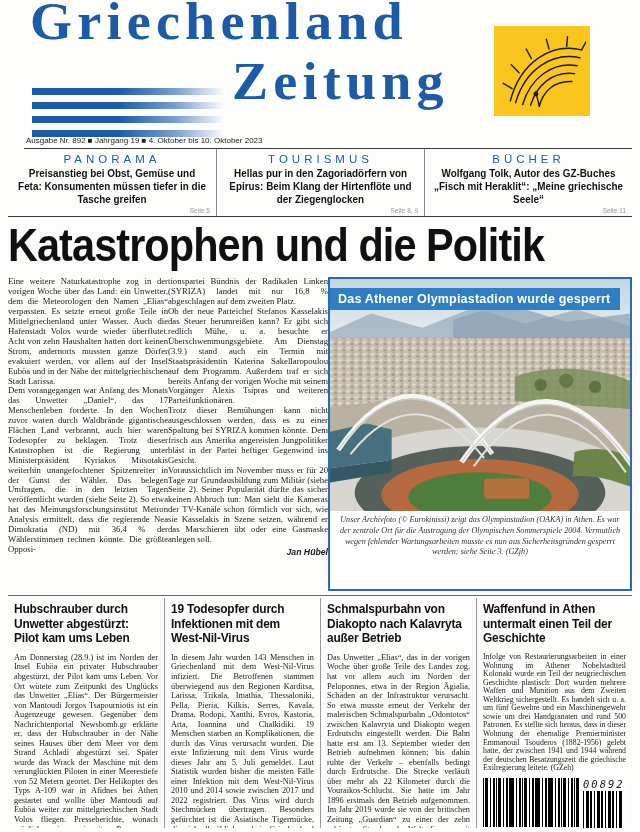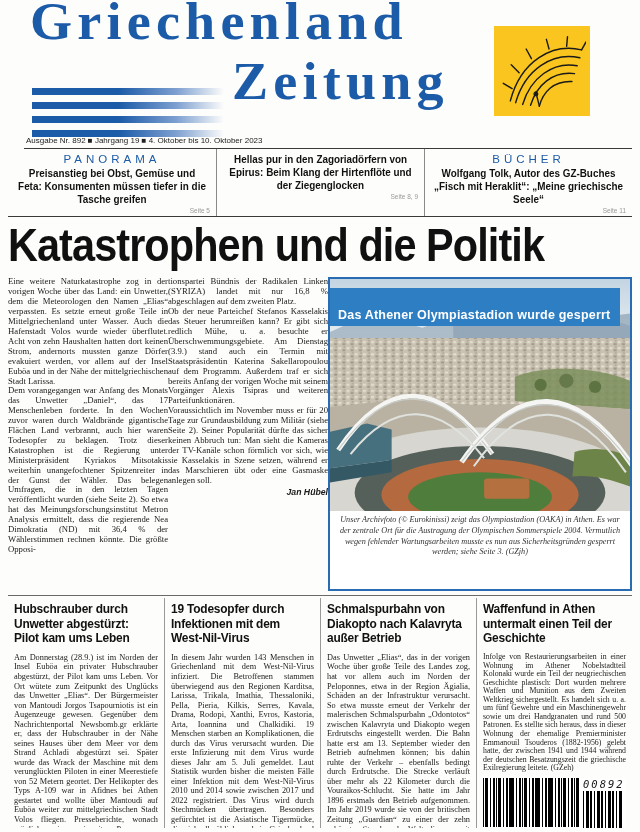--- a/index.html
+++ b/index.html
@@ -77,21 +77,21 @@
   
   .photo-box{
     flex:1;border:2px solid #2a6cb3;background:#fff;position:relative;
     display:flex;flex-direction:column;
   }
   .photo-art{position:relative;height:232px;overflow:hidden;}
   .photo-art svg{display:block;width:100%;height:100%;}
   .photo-banner{
     position:absolute;top:9px;left:0;background:#2d7ec2;color:#fff;
     font-family:"Liberation Sans",sans-serif;font-weight:bold;font-size:12.5px;
-    padding:20px 10px 4px 8px;letter-spacing:.2px;
+    padding:4px 10px 4px 8px;letter-spacing:.2px;
   }
   .photo-caption{
     font-style:italic;font-size:8.2px;line-height:1.3;text-align:center;
     color:#333;padding:4px 8px 4px 8px;flex:1;
   }
 
   
   .section-rule{border-top:1px solid #6a6a6a;margin-top:4px;}
   .bottom{
     display:grid;grid-template-columns:1fr 1fr 1fr 1fr;height:230px;overflow:hidden;margin-top:2px;
@@ -175,40 +175,42 @@
     <span>Ausgabe Nr. 892 ■ Jahrgang 19 ■ 4. Oktober bis 10. Oktober 2023</span>
   </div>
 
   <div class="teasers">
     <div class="teaser">
       <div class="teaser-section">PANORAMA</div>
       <div class="teaser-text">Preisanstieg bei Obst, Gemüse und Feta: Konsumenten müssen tiefer in die Tasche greifen</div>
       <div class="teaser-page">Seite 5</div>
     </div>
     <div class="teaser">
+      <div class="teaser-section">TOURISMUS</div>
       <div class="teaser-text">Hellas pur in den Zagoriadörfern von Epirus: Beim Klang der Hirtenflöte und der Ziegenglocken</div>
       <div class="teaser-page">Seite 8, 9</div>
     </div>
     <div class="teaser">
       <div class="teaser-section">BÜCHER</div>
       <div class="teaser-text">Wolfgang Tolk, Autor des GZ-Buches „Fisch mit Heraklit“: „Meine griechische Seele“</div>
       <div class="teaser-page">Seite 11</div>
     </div>
   </div>
 
   <h1 class="lead-headline">Katastrophen und die Politik</h1>
 
   <div class="lead-area">
     <div class="lead-col body-text">
       <p>Eine weitere Naturkatastrophe zog in der vorigen Woche über das Land: ein Unwetter, dem die Meteorologen den Namen „Elias“ verpassten. Es setzte erneut große Teile in Mittelgriechenland unter Wasser. Auch die Hafenstadt Volos wurde wieder überflutet. Acht von zehn Haushalten hatten dort keinen Strom, andernorts mussten ganze Dörfer evakuiert werden, vor allem auf der Insel Euböa und in der Nähe der mittelgriechischen Stadt Larissa.</p>
       <p>Dem vorangegangen war Anfang des Monats das Unwetter „Daniel“, das 17 Menschenleben forderte. In den Wochen zuvor waren durch Waldbrände gigantische Flächen Land verbrannt, auch hier waren Todesopfer zu beklagen. Trotz dieser Katastrophen ist die Regierung unter Ministerpräsident Kyriakos Mitsotakis weiterhin unangefochtener Spitzenreiter in der Gunst der Wähler. Das belegen Umfragen, die in den letzten Tagen veröffentlicht wurden (siehe Seite 2). So etwa hat das Meinungsforschungsinstitut Metron Analysis ermittelt, dass die regierende Nea Dimokratia (ND) mit 36,4 % der Wählerstimmen rechnen könnte. Die größte Opposi-</p>
     </div>
     <div class="lead-col body-text">
       <p>tionspartei Bündnis der Radikalen Linken (SYRIZA) landet mit nur 16,8 % abgeschlagen auf dem zweiten Platz.</p>
       <p>Ob der neue Parteichef Stefanos Kasselakis das Steuer herumreißen kann? Er gibt sich redlich Mühe, u. a. besuchte er Überschwemmungsgebiete. Am Dienstag (3.9.) stand auch ein Termin mit Staatspräsidentin Katerina Sakellaropoulou auf dem Programm. Außerdem traf er sich bereits Anfang der vorigen Woche mit seinem Vorgänger Alexis Tsipras und weiteren Parteifunktionären.</p>
+      <p>Trotz dieser Bemühungen kann nicht ausgeschlossen werden, dass es zu einer Spaltung bei SYRIZA kommen könnte. Dem frisch aus Amerika angereisten Jungpolitiker bläst in der Partei heftiger Gegenwind ins Gesicht.</p>
       <p>Voraussichtlich im November muss er für 20 Tage zur Grundausbildung zum Militär (siehe Seite 2). Seiner Popularität dürfte das sicher keinen Abbruch tun: Man sieht die Kameras der TV-Kanäle schon förmlich vor sich, wie sie Kasselakis in Szene setzen, während er das Marschieren übt oder eine Gasmaske anlegen soll.</p>
       <div class="byline">Jan Hübel</div>
     </div>
 
     <div class="photo-box">
       <div class="photo-art">
         <svg viewBox="0 0 292 228" preserveAspectRatio="none">
           <defs>
             <linearGradient id="sky" x1="0" y1="0" x2="0" y2="1">
               <stop offset="0" stop-color="#c3d5e2"></stop>

